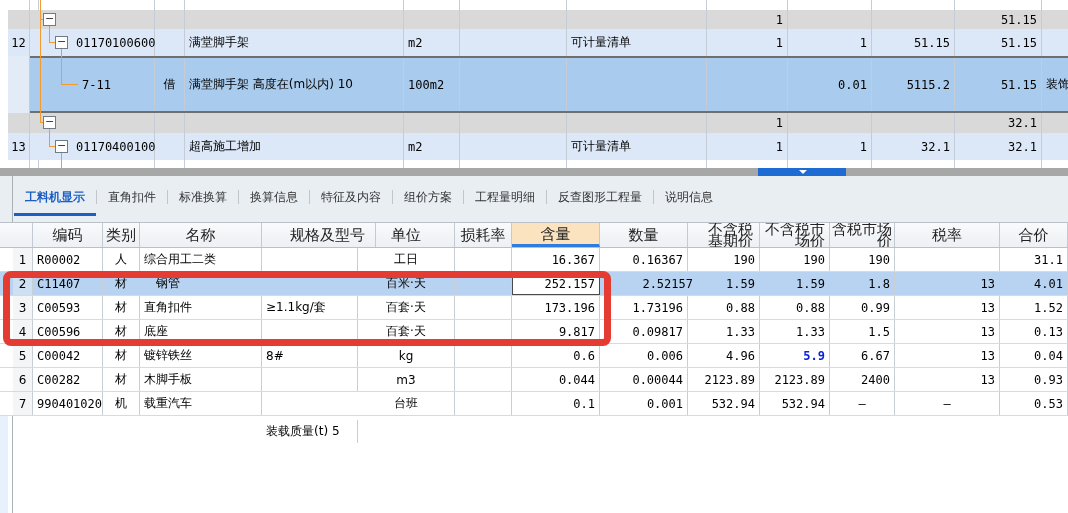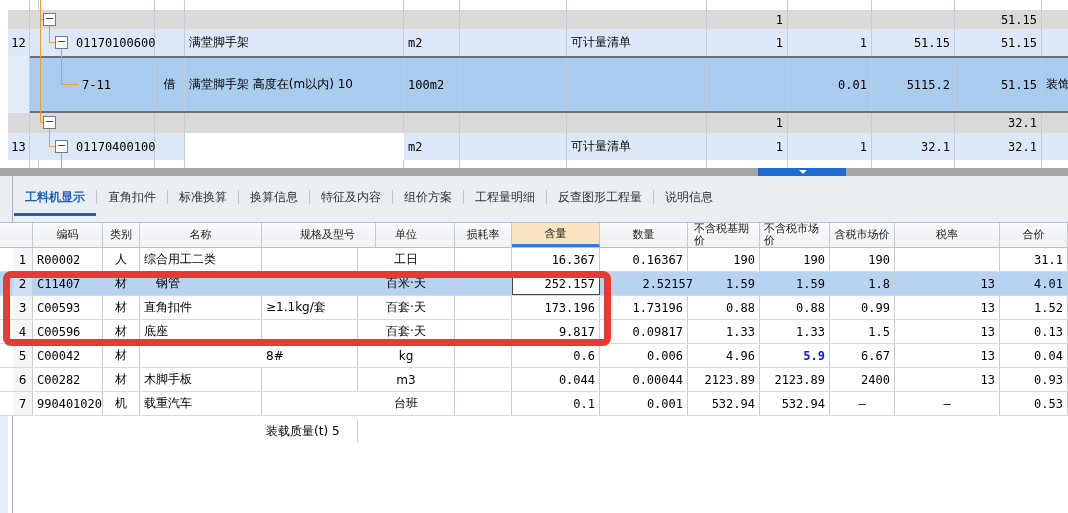--- a/index.html
+++ b/index.html
@@ -39,22 +39,22 @@
           display:flex;align-items:flex-start;padding-top:13px;box-sizing:border-box;}
   .tab{font-size:12px;color:#333;padding:0 11px 7px 11px;cursor:pointer;white-space:nowrap;}
   .tab.active{color:#1b5fc4;font-weight:bold;border-bottom:3px solid #1b5fc4;}
   .tab-sep{width:1px;height:14px;background:#c2c6ca;margin-top:1px;}
 
   
   .btable{position:absolute;left:0;top:222px;width:1068px;height:194px;}
   .bt-header{position:absolute;left:0;top:0;width:1068px;height:26px;
              background:linear-gradient(#f8fafc,#edf0f4);border-top:1px solid #b9c0c8;border-bottom:1px solid #b9c0c8;box-sizing:border-box;}
   .hcell{position:absolute;top:0;height:100%;box-sizing:border-box;border-right:1px solid #c4cad1;
-         font-size:11px;line-height:12px;color:#222;display:flex;align-items:center;justify-content:center;
-         text-align:left;overflow:hidden;cursor:pointer;}
+         font-size:15px;line-height:12px;color:#222;display:flex;align-items:center;justify-content:center;
+         text-align:right;overflow:hidden;cursor:pointer;}
   .hcell.hl{background:#fbe3c0;border-bottom:3px solid #2f7ce0;}
   .bt-row{position:absolute;left:0;width:1068px;height:24px;background:#fff;border-bottom:1px solid #d8dade;box-sizing:border-box;}
   .bt-row.sel{background:#b7d3f1;}
   .bt-row .cell{font-size:12px;border-right:1px solid #c9ced4;}
   .numcell{background:#f3f5f7;}
   .sel .numcell{background:#cfe0f2;}
   .editor{background:#fff !important;border:1px solid #4a4a4a !important;}
   .blue-bold{color:#0a23d8;font-weight:bold;}
 
   
@@ -145,20 +145,21 @@
         <div class="cell bg-gray" style="left: 872px; width: 83px;"></div>
         <div class="cell r bg-gray mono" style="left: 955px; width: 87px;">32.1</div>
         <div class="cell bg-gray nb" style="left: 1042px; width: 26px;"></div>
       </div>
       <div class="tg-row" style="top: 133px; height: 27px;">
         <div class="cell c bg-blue mono" style="left: 8px; width: 22px;">13</div>
         <div class="cell bg-blue" style="left: 30px; width: 8px;"></div>
         <div class="cell bg-blue" style="left: 38px; width: 117px;"></div>
         <div class="cell mono" style="left: 72px; width: 83px; background: transparent; border-right: none;">011704001001</div>
         <div class="cell c bg-blue" style="left: 155px; width: 30px;"></div>
+        <div class="cell bg-blue" style="left: 185px; width: 219px;">超高施工增加</div>
         <div class="cell bg-blue mono" style="left: 404px; width: 56px;">m2</div>
         <div class="cell bg-blue" style="left: 460px; width: 107px;"></div>
         <div class="cell bg-blue" style="left: 567px; width: 140px;">可计量清单</div>
         <div class="cell r bg-blue mono" style="left: 707px; width: 81px;">1</div>
         <div class="cell r bg-blue mono" style="left: 788px; width: 84px;">1</div>
         <div class="cell r bg-blue mono" style="left: 872px; width: 83px;">32.1</div>
         <div class="cell r bg-blue mono" style="left: 955px; width: 87px;">32.1</div>
         <div class="cell bg-blue nb" style="left: 1042px; width: 26px;"></div>
       </div>
       <div class="tg-row" style="top: 160px; height: 8px;">
@@ -298,20 +299,21 @@
         <div class="cell r mono" style="left: 688px; width: 72px;">1.33</div>
         <div class="cell r mono" style="left: 760px; width: 70px;">1.33</div>
         <div class="cell r mono" style="left: 830px; width: 65px;">1.5</div>
         <div class="cell r mono" style="left: 895px; width: 105px;">13</div>
         <div class="cell r mono" style="left: 1000px; width: 68px;">0.13</div>
       </div>
       <div class="bt-row" style="top: 122px;">
         <div class="cell c numcell" style="left: 13px; width: 20px;">5</div>
         <div class="cell mono" style="left: 33px; width: 70px;">C00042</div>
         <div class="cell c" style="left: 103px; width: 37px;">材</div>
+        <div class="cell" style="left: 140px; width: 122px;">镀锌铁丝</div>
         <div class="cell" style="left: 262px; width: 96px;">8#</div>
         <div class="cell c" style="left: 358px; width: 97px;">kg</div>
         <div class="cell r mono" style="left: 455px; width: 57px;"></div>
         <div class="cell r mono" style="left: 512px; width: 88px;">0.6</div>
         <div class="cell r mono" style="left: 600px; width: 88px;">0.006</div>
         <div class="cell r mono" style="left: 688px; width: 72px;">4.96</div>
         <div class="cell r mono blue-bold" style="left: 760px; width: 70px;">5.9</div>
         <div class="cell r mono" style="left: 830px; width: 65px;">6.67</div>
         <div class="cell r mono" style="left: 895px; width: 105px;">13</div>
         <div class="cell r mono" style="left: 1000px; width: 68px;">0.04</div>

